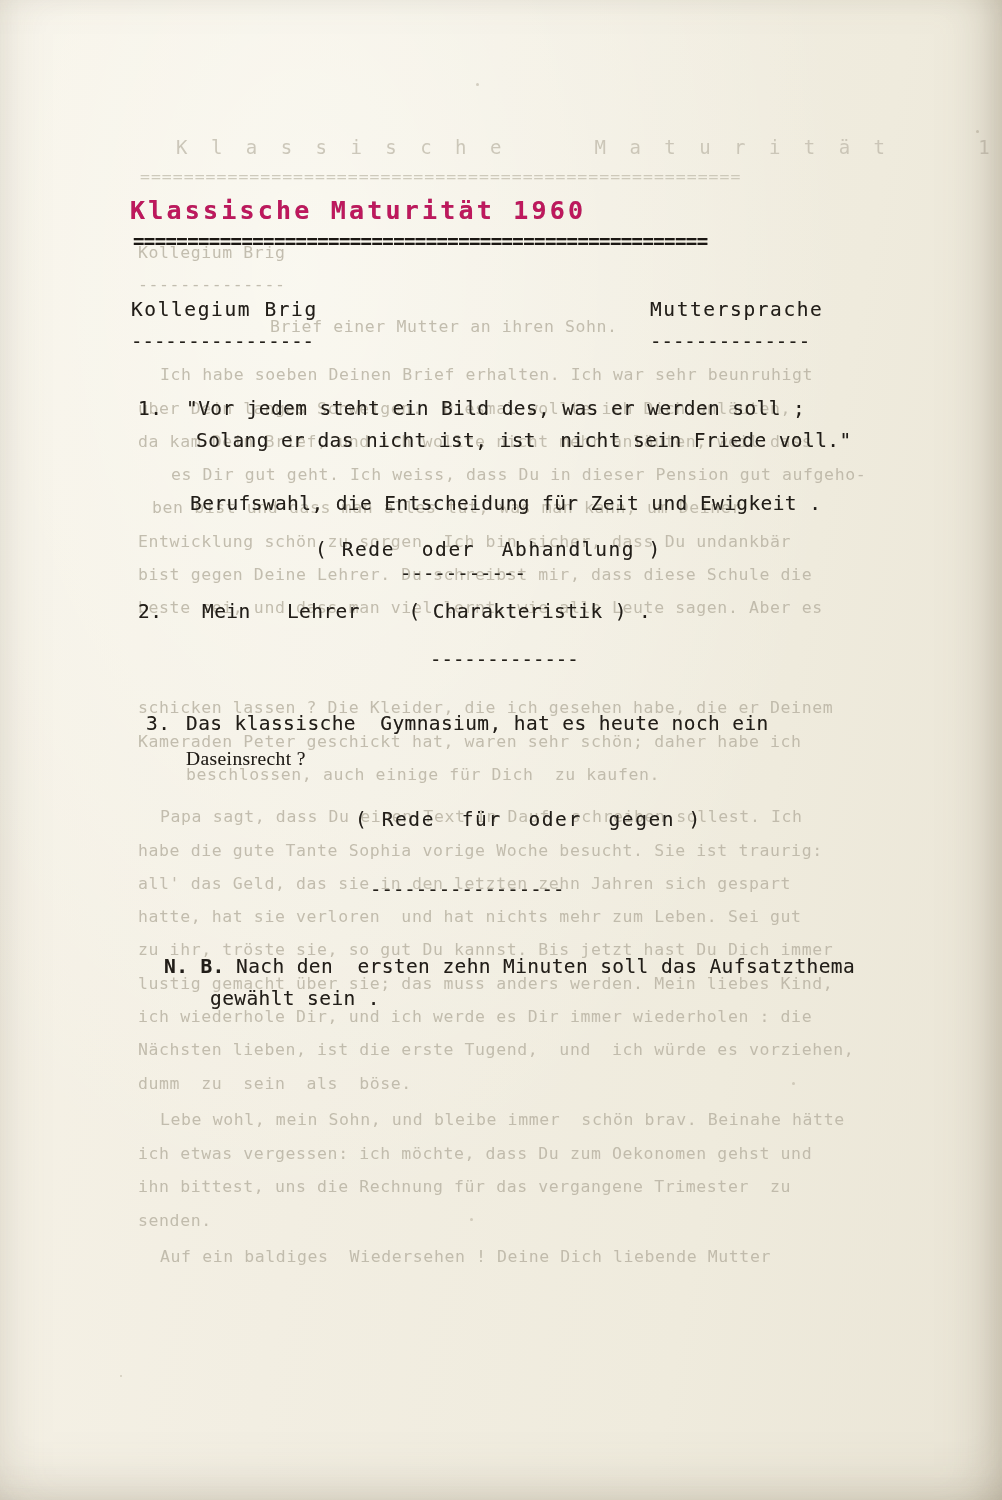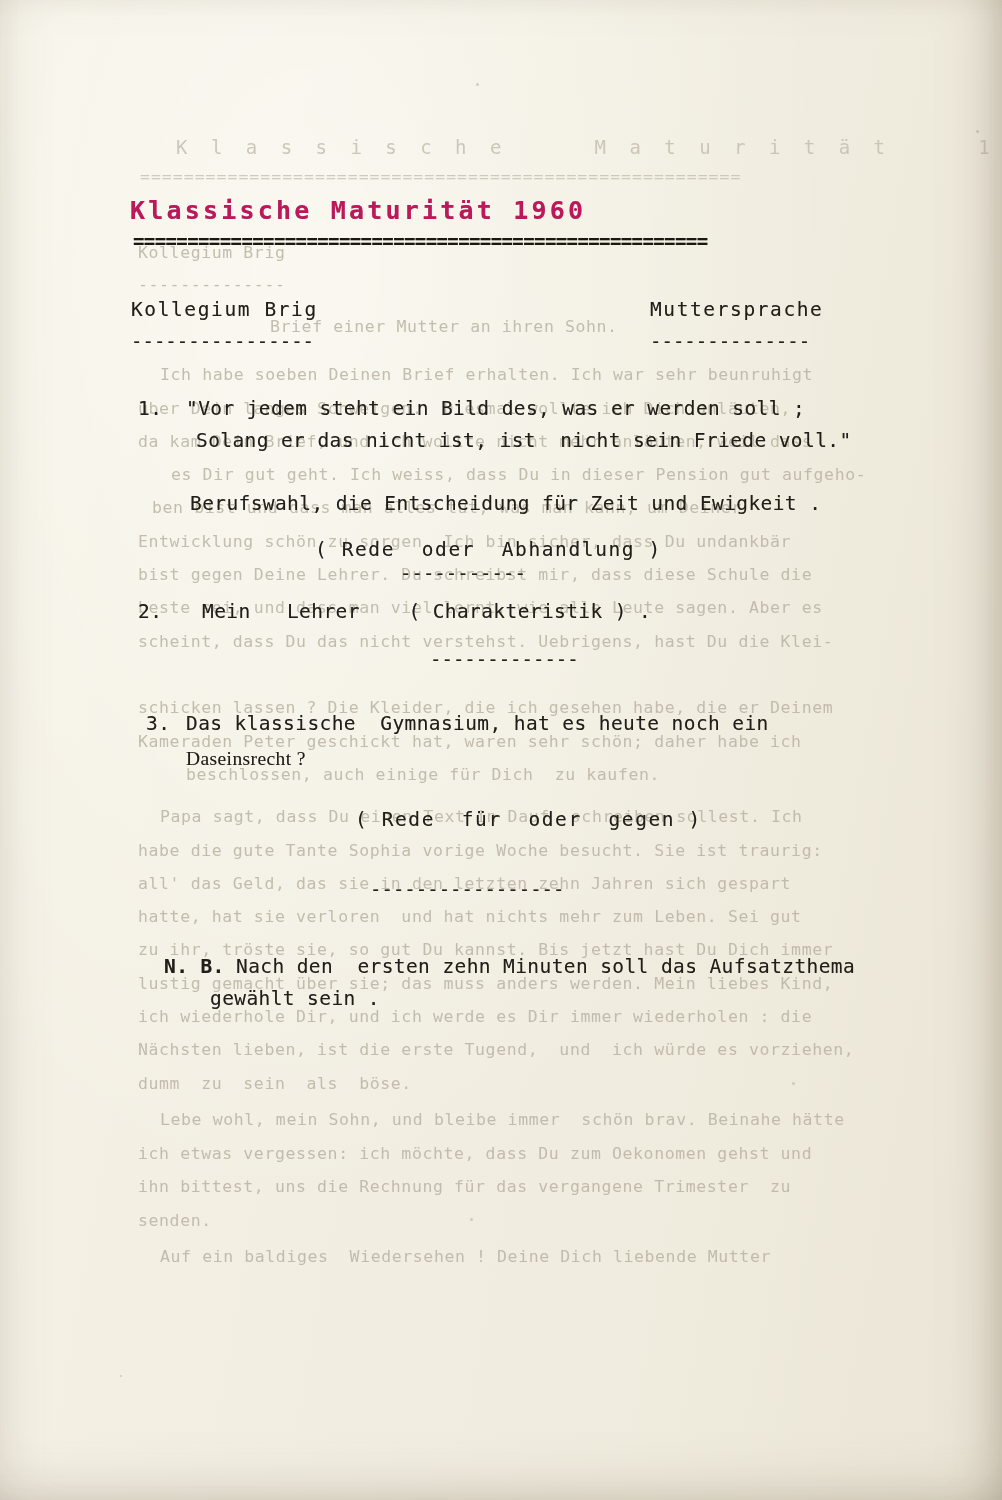--- a/index.html
+++ b/index.html
@@ -130,21 +130,20 @@
     <div class="bl" style="left:270px; top:310px;">Brief einer Mutter an ihren Sohn.</div>
 
     <div class="bl" style="left:160px; top:358px;">Ich habe soeben Deinen Brief erhalten. Ich war sehr beunruhigt</div>
     <div class="bl" style="left:138px; top:392px;">über Dein langes Schweigen.  Diesmal wollte ich Dich anläuten,</div>
     <div class="bl" style="left:138px; top:425px;">da kam Dein Brief, und ich wollte nicht mehr anläuten, weil dass</div>
     <div class="bl" style="left:147px; top:458px;margin-left:24px;">es Dir gut geht. Ich weiss, dass Du in dieser Pension gut aufgeho-</div>
     <div class="bl" style="left:152px; top:491px;">ben bist und dass man alles tut, was man kann, um Deiner</div>
     <div class="bl" style="left:138px; top:525px;">Entwicklung schön zu sorgen. Ich bin sicher, dass Du undankbär</div>
     <div class="bl" style="left:138px; top:558px;">bist gegen Deine Lehrer. Du schreibst mir, dass diese Schule die</div>
     <div class="bl" style="left:138px; top:591px;">beste sei, und dass man viel lernt, wie alle Leute sagen. Aber es</div>
-    <div class="bl" style="left:138px; top:625px;">scheint, dass Du das nicht verstehst. Uebrigens, hast Du die Klei-</div>
     <div class="bl" style="left:138px; top:691px;">schicken lassen ? Die Kleider, die ich gesehen habe, die er Deinem</div>
     <div class="bl" style="left:138px; top:725px;">Kameraden Peter geschickt hat, waren sehr schön; daher habe ich</div>
     <div class="bl" style="left:138px; top:758px;margin-left:48px;">beschlossen, auch einige für Dich  zu kaufen.</div>
 
     <div class="bl" style="left:160px; top:800px;">Papa sagt, dass Du einen Text in Dauf  schreiben sollest. Ich</div>
     <div class="bl" style="left:138px; top:834px;">habe die gute Tante Sophia vorige Woche besucht. Sie ist traurig:</div>
     <div class="bl" style="left:138px; top:867px;">all' das Geld, das sie in den letzten zehn Jahren sich gespart</div>
     <div class="bl" style="left:138px; top:933px;">zu ihr, tröste sie, so gut Du kannst. Bis jetzt hast Du Dich immer</div>
     <div class="bl" style="left:138px; top:900px;">hatte, hat sie verloren  und hat nichts mehr zum Leben. Sei gut</div>
     <div class="bl" style="left:138px; top:967px;">lustig gemacht über sie; das muss anders werden. Mein liebes Kind,</div>

